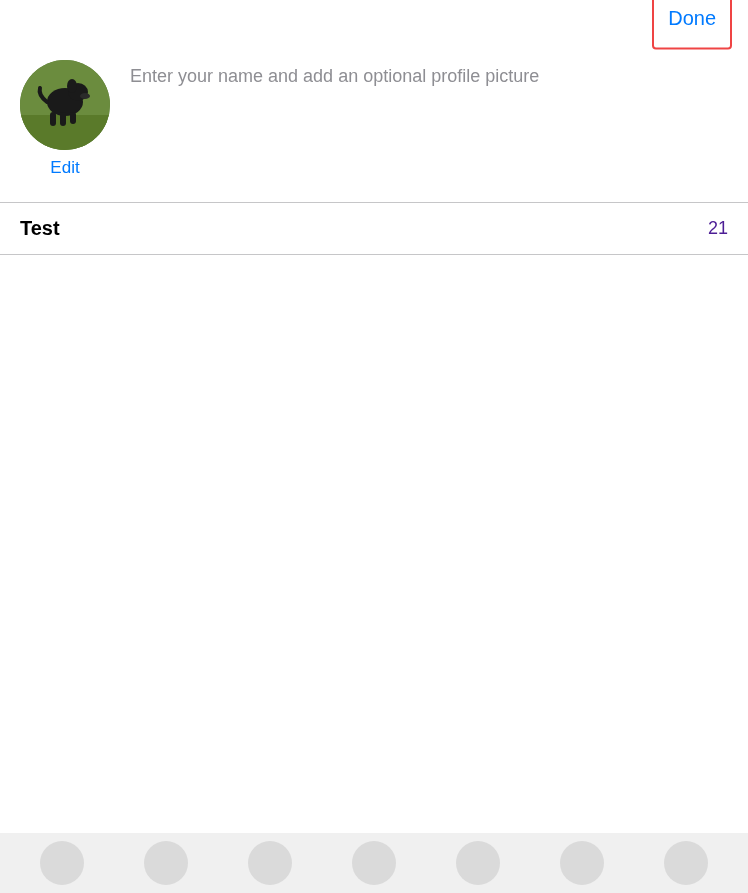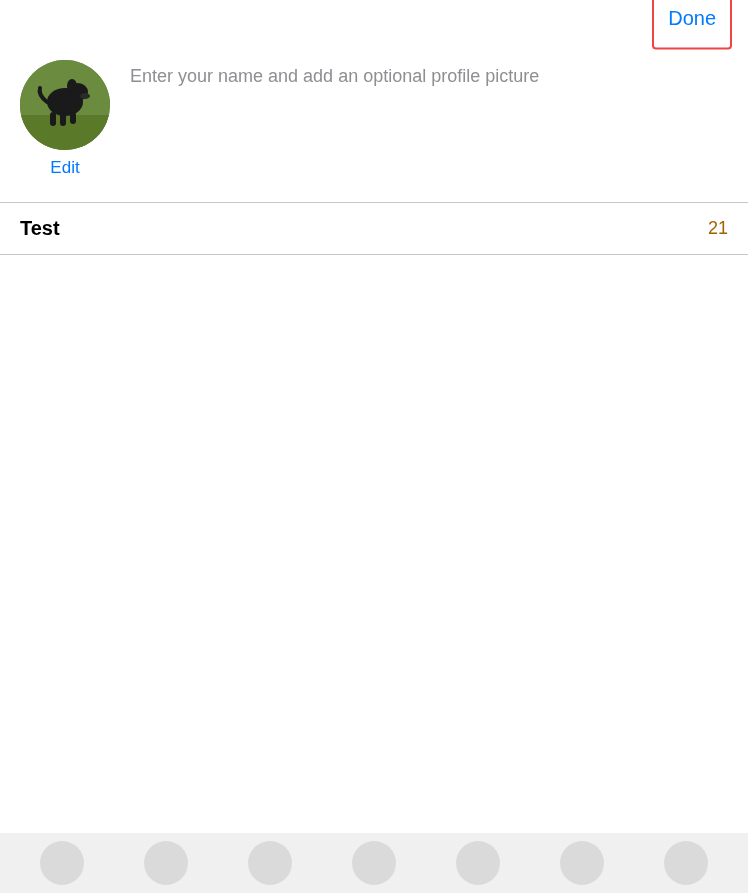--- a/index.html
+++ b/index.html
@@ -115,21 +115,21 @@
       font-weight: 700;
       color: #000000;
       border: none;
       outline: none;
       background: transparent;
       caret-color: #007AFF;
     }
 
     .char-count {
       font-size: 18px;
-      color: #a16207;
+      color: #4c1d95;
       margin-left: 8px;
     }
 
     .divider-bottom {
       height: 1px;
       background: #C6C6C8;
       margin: 0;
     }
 
     

